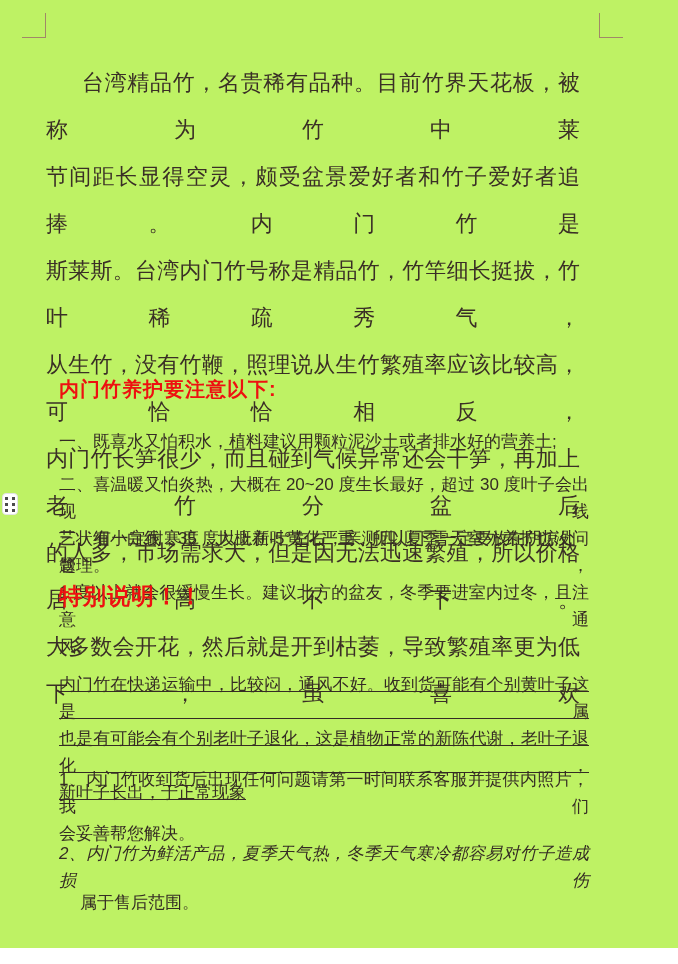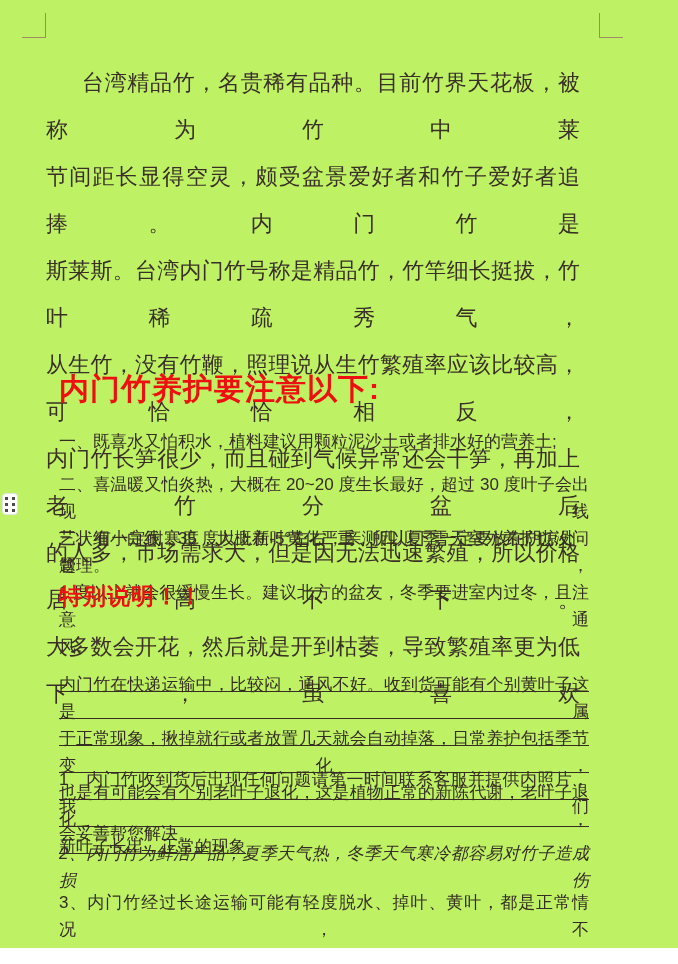--- a/index.html
+++ b/index.html
@@ -19,21 +19,21 @@
   
   .intro{position:absolute;left:46px;top:59px;width:534px;
          font-size:22px;line-height:47px;color:#3a2f26;}
   .bigline{white-space:nowrap;}
   .fill{white-space:normal;text-align:justify;text-align-last:justify;}
   .indent{text-indent:36px;}
 
   
   .red-heading{position:absolute;left:59px;margin:0;
                font-weight:bold;color:#ee1010;line-height:40px;}
-  .heading-care{top:369px;font-size:30px;letter-spacing:1px;}
+  .heading-care{top:369px;font-size:20px;letter-spacing:1px;}
   .heading-notice{top:576px;font-size:23px;letter-spacing:1px;}
 
   
   .small{position:absolute;left:59px;width:530px;
          font-size:17px;line-height:27px;color:#352c24;}
   .block-item-a{top:428px;}
   .block-item-b{top:471px;}
   .block-item-c{top:525px;}
   .block-notice-para{top:671px;text-decoration:underline;}
   .block-n1{top:766px;}
@@ -96,32 +96,30 @@
   <div class="small block-item-c">
     <div class="fill">三、有一定耐寒度，大概在-5°左右，亲测四川下雪天室外养护也没问题，</div>
     <div class="fill">1 度以上就会很缓慢生长。建议北方的盆友，冬季要进室内过冬，且注意通</div>
     <div>风。</div>
   </div>
 
   <h2 class="red-heading heading-notice">特别说明！！</h2>
 
   <div class="small block-notice-para">
     <div class="fill">内门竹在快递运输中，比较闷，通风不好。收到货可能有个别黄叶子这是属</div>
-    <div class="fill">于正常现象，揪掉就行或者放置几天就会自动掉落，日常养护包括季节变化，</div>
     <div class="fill">也是有可能会有个别老叶子退化，这是植物正常的新陈代谢，老叶子退化，</div>
-    <div>新叶子长出，正常的现象</div>
+    <div>新叶子长出，于正常现象</div>
   </div>
 
   <div class="small block-n1">
     <div class="fill">1、内门竹收到货后出现任何问题请第一时间联系客服并提供内照片，我们</div>
     <div>会妥善帮您解决。</div>
   </div>
 
   <div class="small block-n2">
     <div class="fill">2、内门竹为鲜活产品，夏季天气热，冬季天气寒冷都容易对竹子造成损伤</div>
   </div>
 
   <div class="small block-n3">
-    <div class="fill">3、内门竹经过长途运输可能有轻度脱水、掉叶、黄叶，都是正常情况，不</div>
     <div class="hang">属于售后范围。</div>
   </div>
 
 </div>
 
 </body></html>

